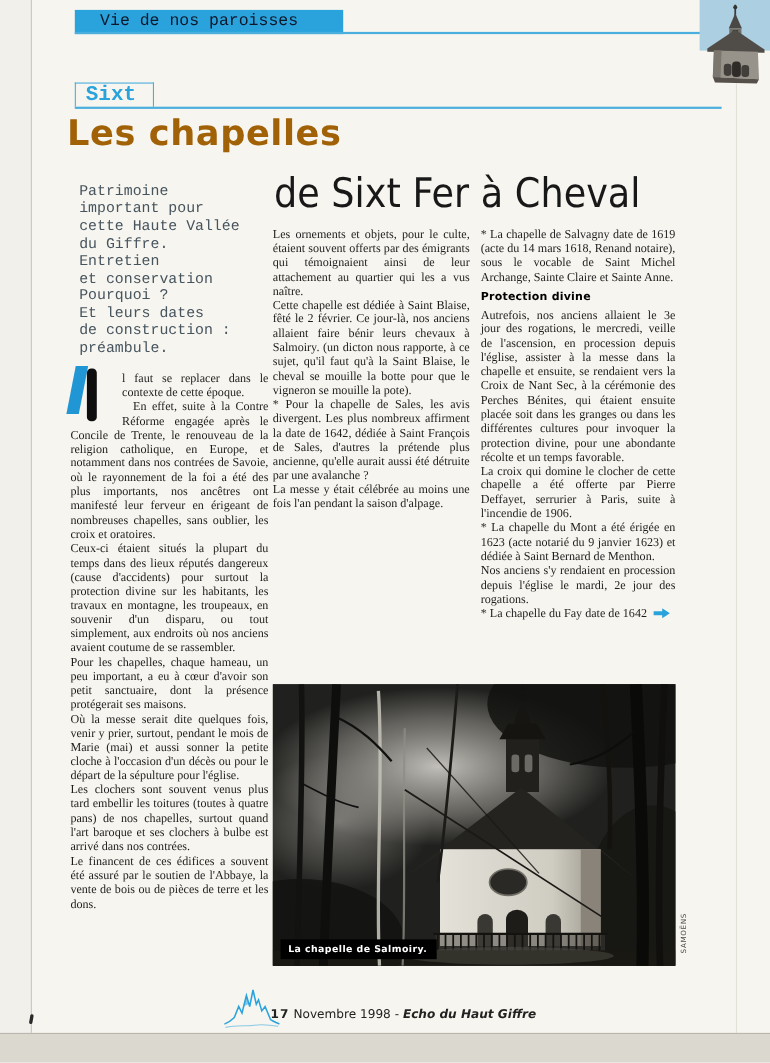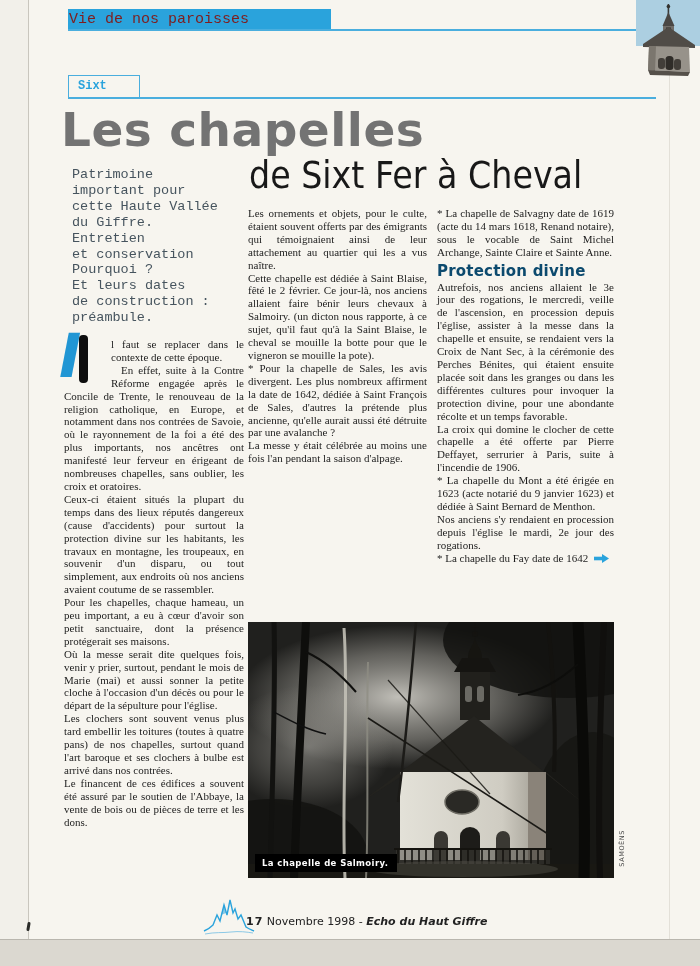--- a/index.html
+++ b/index.html
@@ -11,54 +11,54 @@
   .abs{position:absolute;}
 
   
   .left-strip{left:0;top:0;width:28px;height:939px;background:#f2f0ea;}
   .left-edge{left:28px;top:0;width:1px;height:939px;background:#c9c6be;}
   .right-edge{left:669px;top:55px;width:1px;height:884px;background:#e3e0d8;}
   .bottom-band{left:0;top:939px;width:700px;height:27px;background:#dbd8d0;border-top:1px solid #b9b6ae;}
   .speck{left:27px;top:922px;width:3px;height:9px;background:#2a2a28;border-radius:2px;transform:rotate(10deg);}
 
   
-  .banner{left:68px;top:9px;width:263px;height:22px;background:#2aa3dc;color:#7f1d1d;
-    font-family:"Liberation Mono",monospace;font-size:15px;line-height:22px;padding-left:1px;box-sizing:border-box;}
+  .banner{left:68px;top:9px;width:244px;height:22px;background:#2aa3dc;color:#0f172a;
+    font-family:"Liberation Mono",monospace;font-size:15px;line-height:22px;padding-left:23px;box-sizing:border-box;}
   .banner-rule{left:68px;top:29px;width:588px;height:2px;background:#4aaede;}
   .sixt-box{left:68px;top:75px;width:72px;height:22px;border:1.5px solid #4aaede;border-bottom:none;
-    color:#2aa3dc;font-family:"Liberation Mono",monospace;font-weight:bold;font-size:12px;line-height:21px;
+    color:#2aa3dc;font-family:"Liberation Mono",monospace;font-weight:bold;font-size:19px;line-height:21px;
     padding-left:9px;box-sizing:border-box;}
   .sixt-rule{left:68px;top:96.5px;width:588px;height:2px;background:#4aaede;}
   .blue-patch{left:636px;top:0;width:64px;height:46px;background:#accfe1;}
   .church-cutout{left:640px;top:4px;width:57px;height:74px;}
 
   
-  .title1{left:61px;top:102px;font-family:"DejaVu Sans",sans-serif;font-weight:800;font-size:47px;
-    color:#737373;letter-spacing:0.5px;white-space:nowrap;text-align:right;}
+  .title1{left:61px;top:102px;font-family:"DejaVu Sans",sans-serif;font-weight:800;font-size:32px;
+    color:#a16207;letter-spacing:0.5px;white-space:nowrap;text-align:right;}
   .title2{left:249px;top:154px;font-family:"DejaVu Sans",sans-serif;font-weight:400;font-size:37px;
     color:#181818;transform:scaleX(.9);transform-origin:left top;white-space:nowrap;}
   .standfirst{left:72px;top:167px;width:185px;font-family:"Liberation Mono",monospace;
     font-size:13.5px;line-height:15.9px;color:#46545e;white-space:pre-line;}
 
   
   .col{font-size:11px;line-height:12.9px;text-align:justify;color:#1d1d1d;hyphens:auto;-webkit-hyphens:auto;}
   .col p{margin:0;}
   .col1{left:64px;top:338px;width:180px;height:530px;}
   .col2{left:248px;top:207px;width:179px;height:415px;}
   .col3{left:437px;top:207px;width:177px;height:415px;}
   .indent{text-indent:10px;}
 
   .dropcap-wrap{float:left;width:42px;height:39px;position:relative;margin:1px 5px 0 0;}
   .dropcap-letter{position:absolute;left:-5px;top:-13px;display:block;
     font-family:"DejaVu Sans",sans-serif;font-style:italic;font-weight:bold;
     font-size:60px;line-height:60px;color:#2196d4;}
   .dropcap-bar{position:absolute;left:15px;top:-4px;display:block;width:9px;height:48px;
     background:#0e0e0e;border-radius:4px;}
 
-  .subhead{font-family:"DejaVu Sans",sans-serif;font-weight:bold;font-size:15px;color:#0c4a6e;
+  .subhead{font-family:"DejaVu Sans",sans-serif;font-weight:bold;font-size:10px;color:#000000;
     margin:6px 0 3px 0 !important;text-align:left;letter-spacing:.2px;}
   .cont-arrow{display:inline-block;margin-left:6px;vertical-align:-1px;}
 
   
   .photo{left:248px;top:622px;width:366px;height:256px;background:#20201e;}
   .photo svg{display:block;}
   .photo-caption{left:255px;top:854px;background:#000000;color:#fff;
     font-family:"DejaVu Sans",sans-serif;font-size:8.5px;font-weight:bold;letter-spacing:.4px;
     padding:4px 9px 4px 7px;}
   .photo-credit{left:618px;top:830px;font-family:"DejaVu Sans",sans-serif;font-size:6.5px;color:#4a4a4a;

